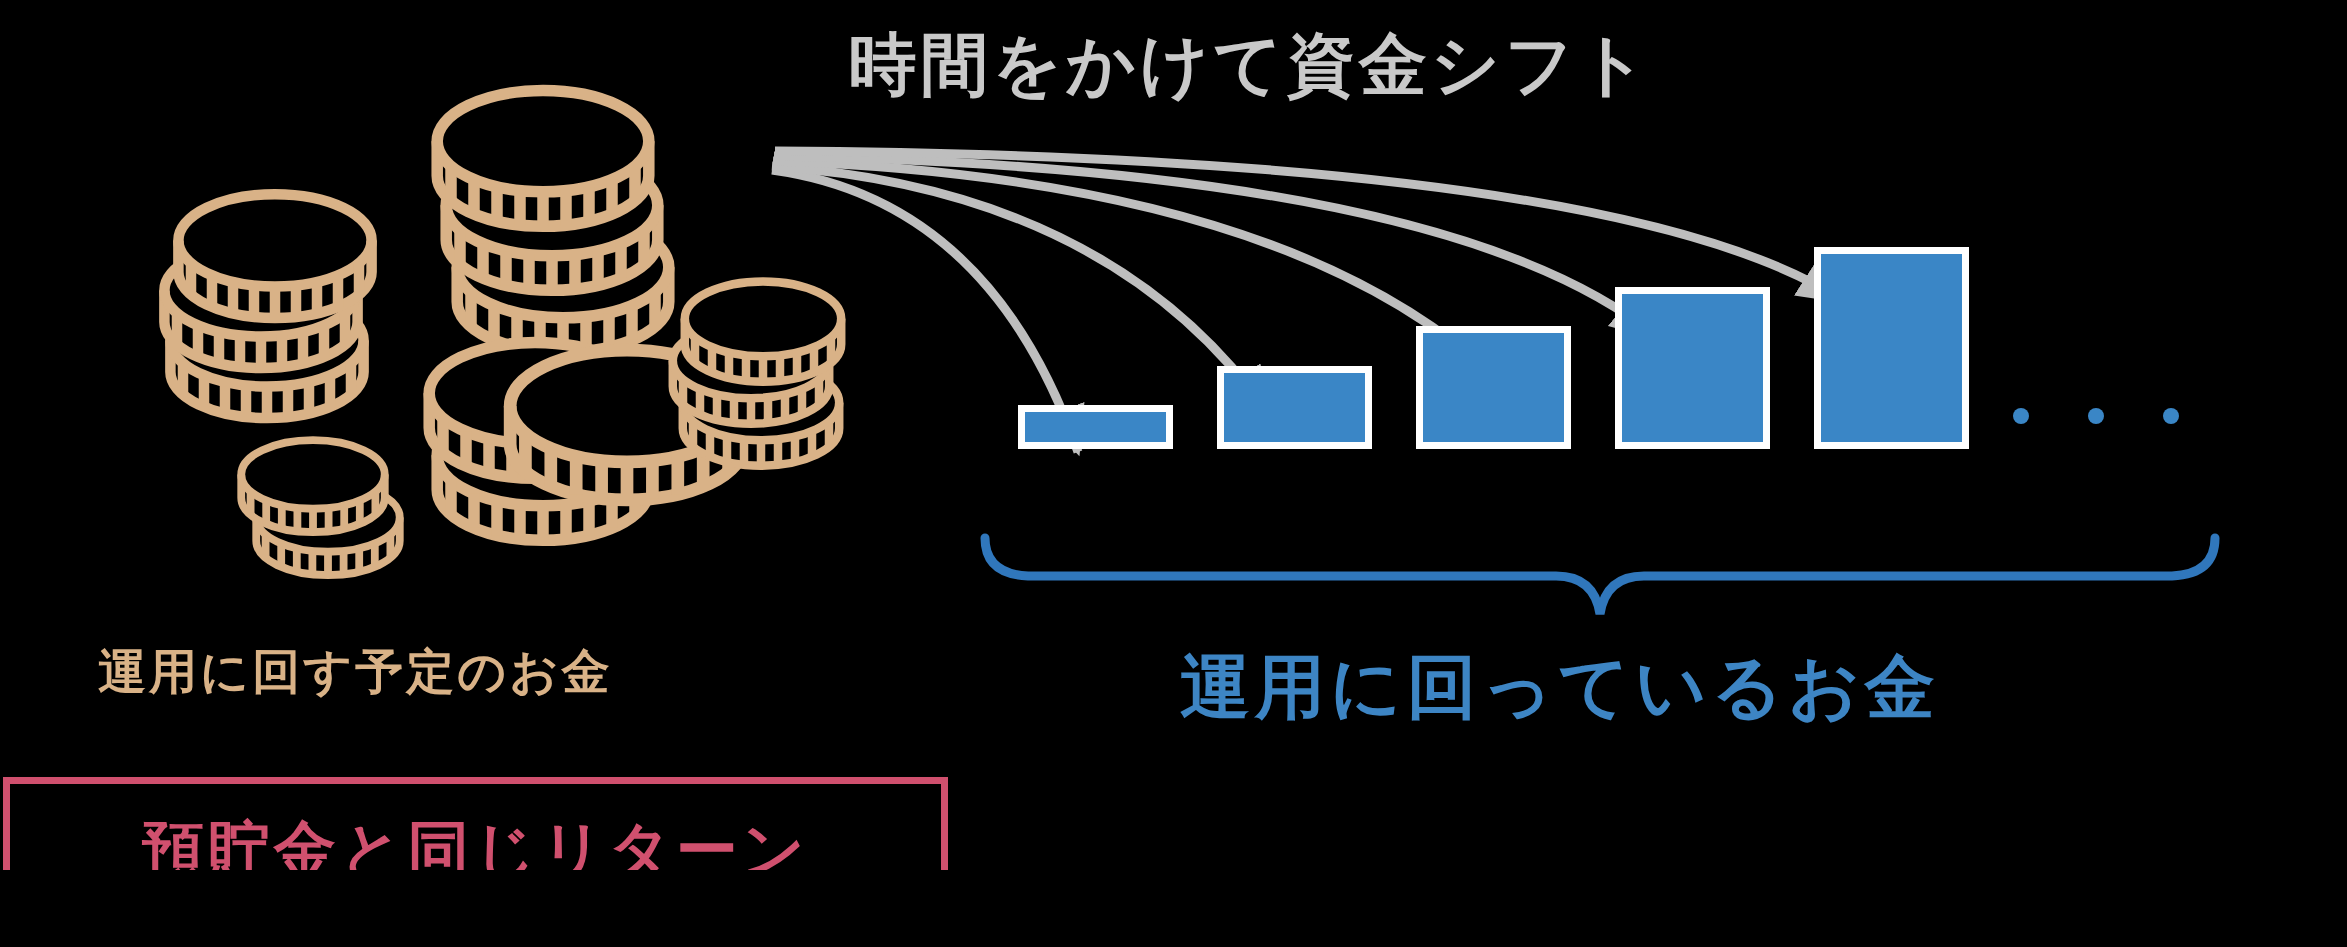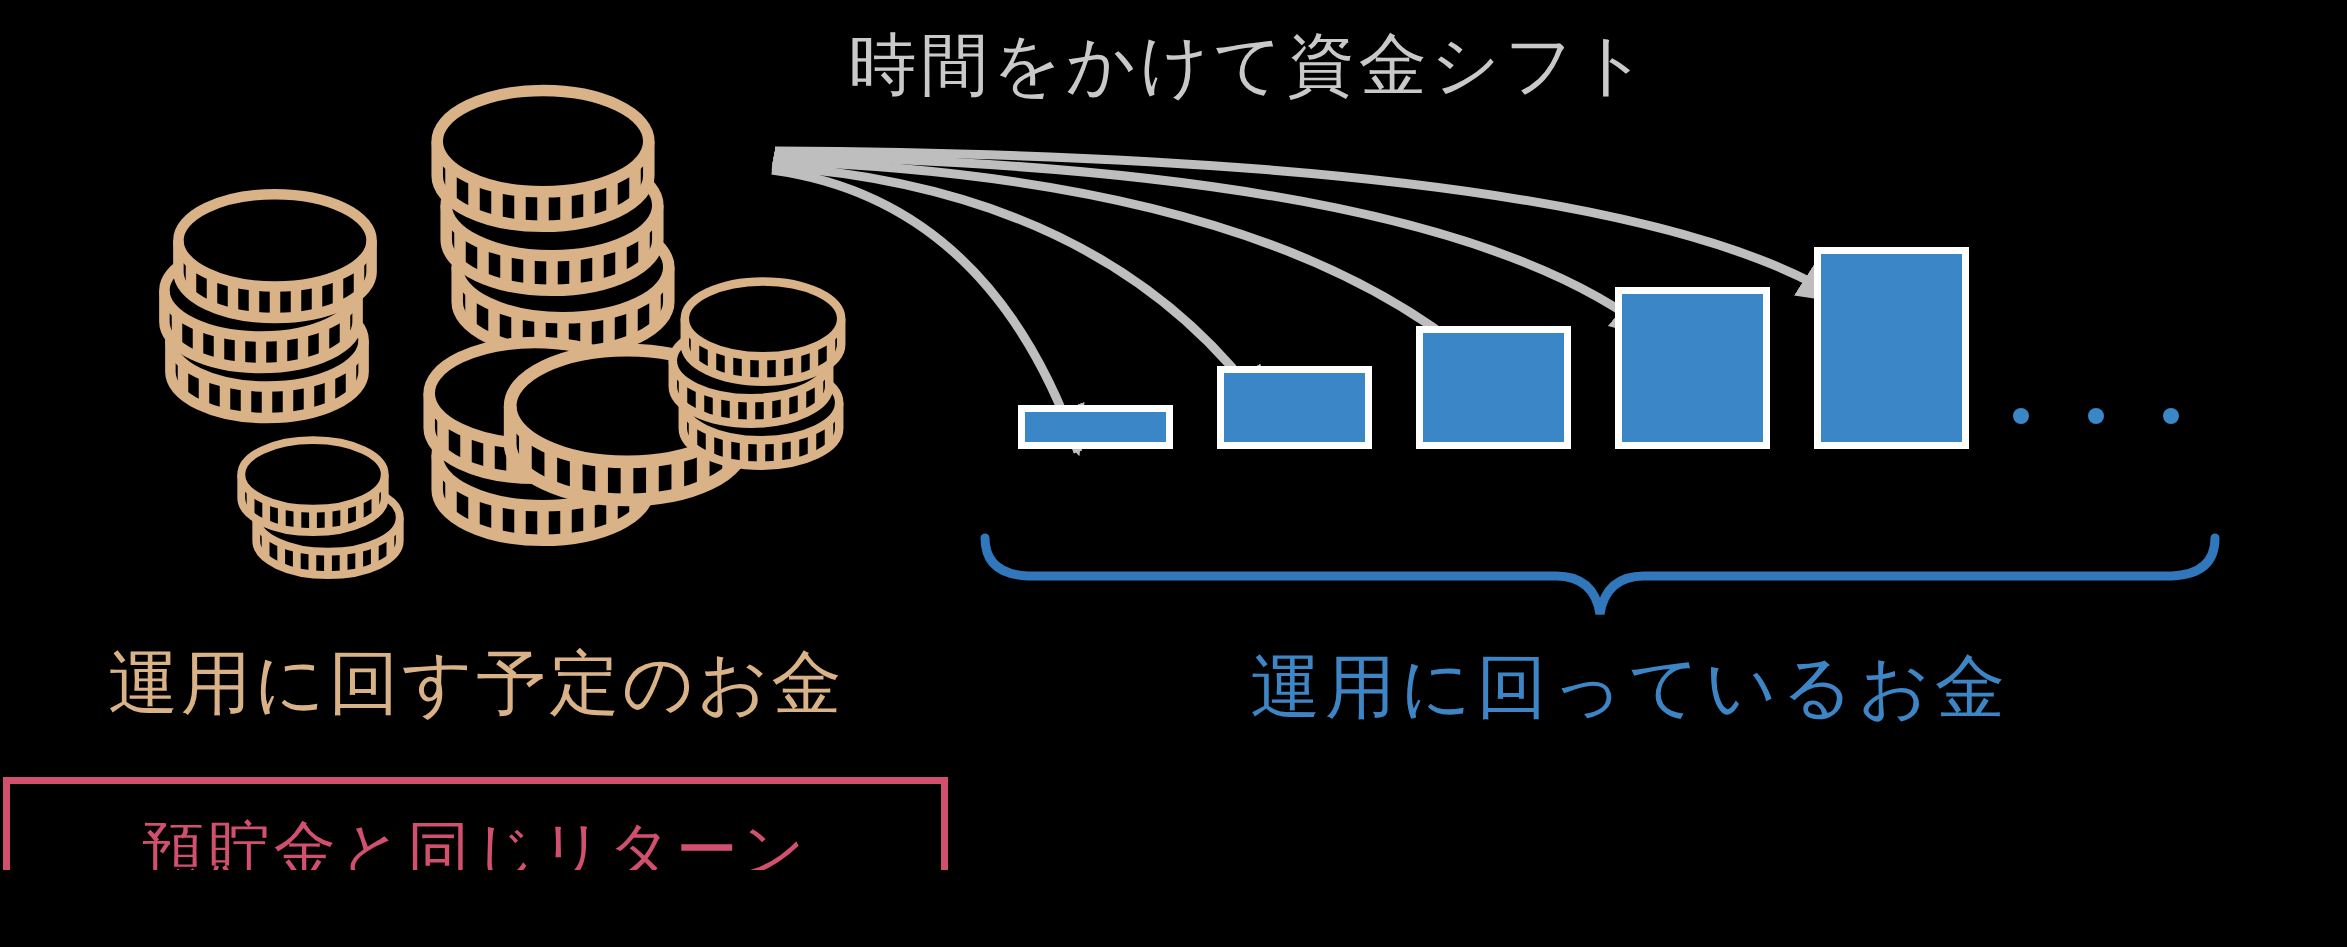--- a/index.html
+++ b/index.html
@@ -1,40 +1,41 @@
 <!DOCTYPE html>
 <html style="--background: #000000; --coin: #D9B287; --gray-text: #C9C9C9; --arrow: #BEBEBE; --bar-fill: #3A86C6; --bar-border: #FFFFFF; --brace: #3077BC; --blue-text: #3D85C4; --accent-pink: #D0506E;"><head>
 <meta charset="utf-8">
 <style>
   html,body{margin:0;padding:0;background:#000;}
   .stage{
     position:relative;width:2347px;height:870px;
     background:var(--background,#000);
     overflow:hidden;
     font-family:"Liberation Sans",sans-serif;
+    font-weight:bold;
   }
   .label{position:absolute;line-height:1;white-space:nowrap;}
   .label-top{
     left:840px;top:30px;width:820px;text-align:center;
     font-size:68px;letter-spacing:4px;color:var(--gray-text,#C9C9C9);
   }
   .label-coins{
-    left:108px;top:648px;
-    font-size:70px;letter-spacing:3px;color:var(--coin,#D9B287);
+    left:98px;top:648px;
+    font-size:48px;letter-spacing:3px;color:var(--coin,#D9B287);
   }
   .note-box{
     position:absolute;left:3px;top:777px;width:945px;height:145px;
     box-sizing:border-box;border:7px solid var(--accent-pink,#D0506E);
     display:flex;align-items:center;justify-content:center;
   }
   .note-box .label{
     position:static;font-size:62px;letter-spacing:4px;color:var(--accent-pink,#D0506E);
   }
   .label-invested{
-    left:1180px;top:652px;width:830px;text-align:right;
+    left:1180px;top:652px;width:830px;text-align:left;
     font-size:70px;letter-spacing:5px;color:var(--blue-text,#3D85C4);
   }
   .bar{
     position:absolute;bottom:421px;width:155px;box-sizing:border-box;
     background:var(--bar-fill,#3A86C6);
     border:7px solid var(--bar-border,#FFFFFF);
   }
   .dot{
     position:absolute;top:408px;width:16px;height:16px;border-radius:50%;
     background:var(--bar-fill,#3A86C6);

